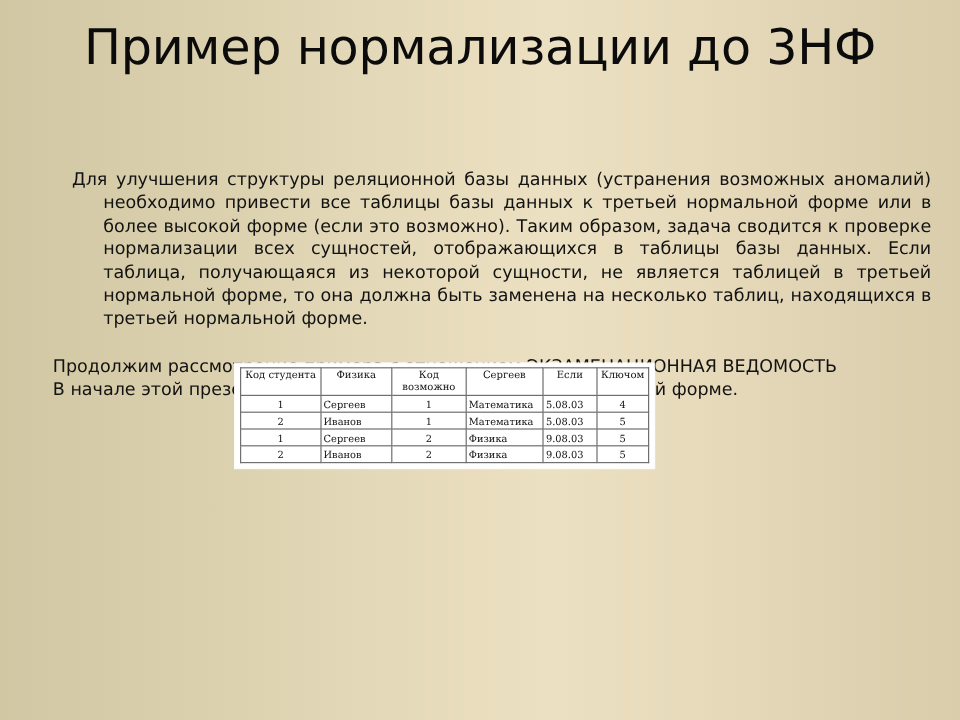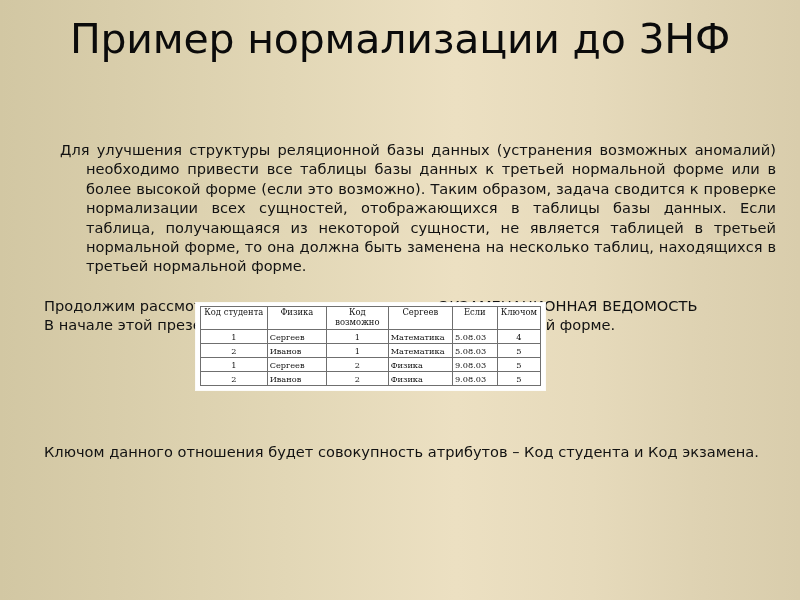--- a/index.html
+++ b/index.html
@@ -209,16 +209,15 @@
           <td class="c-num">2</td>
           <td class="c-text">Физика</td>
           <td class="c-text">9.08.03</td>
           <td class="c-num">5</td>
         </tr>
       </tbody>
     </table>
   </div>
 
   <div class="bottom-block">
-    <p class="para hang">Ключом данного отношения будет совокупность атрибутов – Код студента и Код экзамена.</p>
   </div>
 
 </div>
 
 </body></html>

